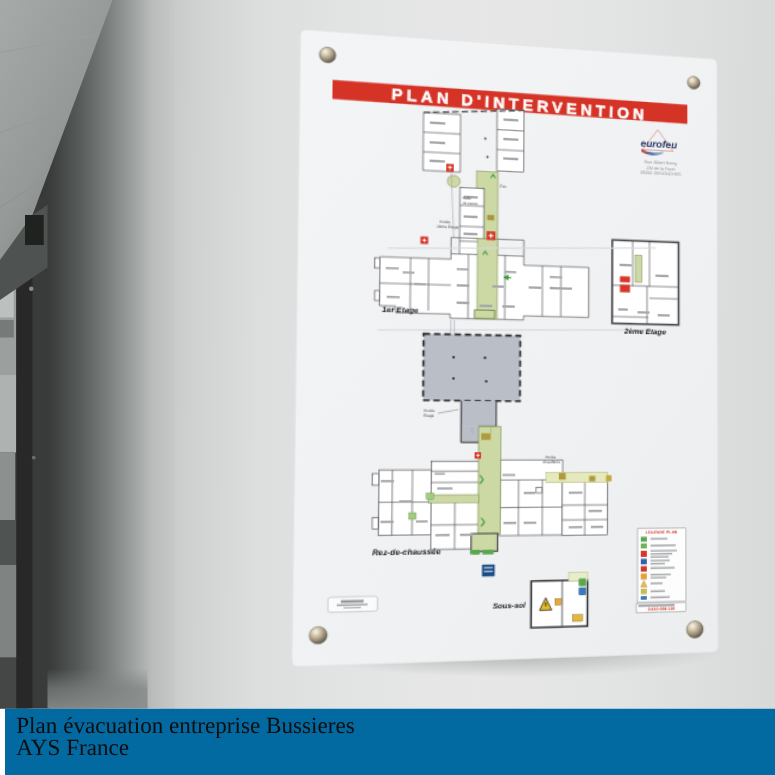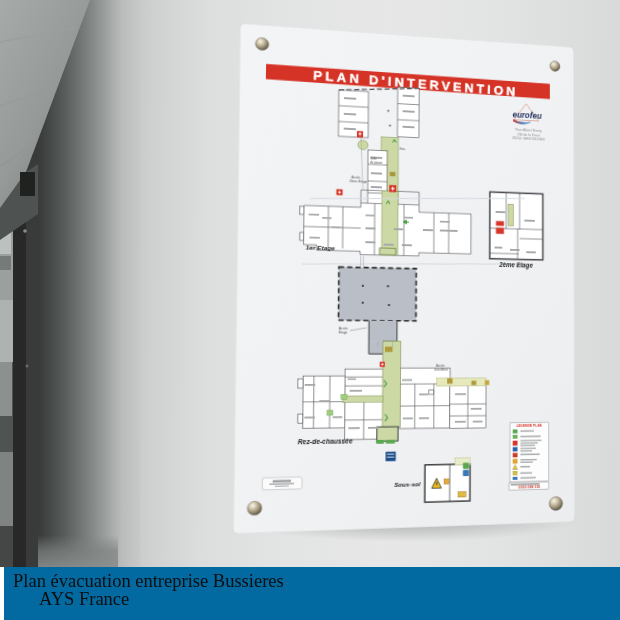--- a/index.html
+++ b/index.html
@@ -3,21 +3,21 @@
 <meta charset="utf-8">
 <style>
 html,body{margin:0;padding:0;}
 #scene{position:relative;width:620px;height:620px;overflow:hidden;background:#fff;font-family:"Liberation Sans",sans-serif;}
 #photo{position:absolute;left:0;top:0;width:620px;height:567px;background:#e2e4e3;overflow:hidden;}
 #wall{position:absolute;left:128px;top:0;width:492px;height:567px;
 background:linear-gradient(90.5deg,#c2c6c5 0%,#cfd2d1 6%,#dcdedd 16%,#e2e4e3 30%,#e6e7e6 52%,#e2e4e3 75%,#dbdddc 92%,#d8dad9 100%);}
 #corr{position:absolute;left:0;top:0;width:140px;height:567px;}
 #caption{position:absolute;left:4px;top:567px;width:620px;height:53px;background:#0369a1;color:#0e0e0e;}
 #caption .l1{position:absolute;left:9px;top:4px;font-family:"Liberation Serif",serif;font-size:18.5px;}
-#caption .l2{position:absolute;left:9px;top:22px;font-family:"Liberation Serif",serif;font-size:18.5px;margin-left:26px;}
+#caption .l2{position:absolute;left:9px;top:22px;font-family:"Liberation Serif",serif;font-size:18.5px;}
 #board{position:absolute;left:0;top:0;width:336px;height:500px;transform-origin:0 0;filter:blur(0.3px);
 transform:matrix3d(1.122502,0.081947,0,0.000224,-0.025003,0.996783,0,-0.000047,0,0,1,0,240,23,0,1);}
 </style>
 </head>
 <body>
 <div id="scene">
  <div id="photo">
   <div id="wall"></div>
   <div id="corr">
    <svg width="140" height="567" viewBox="0 0 140 567">

